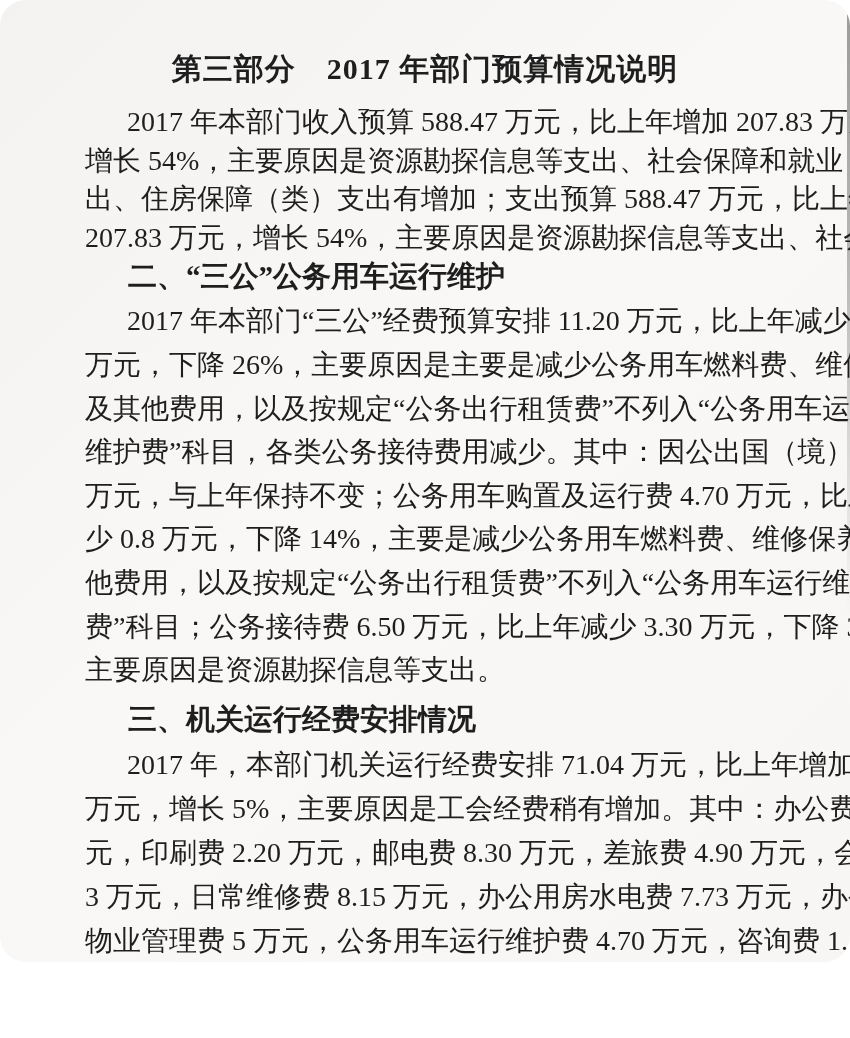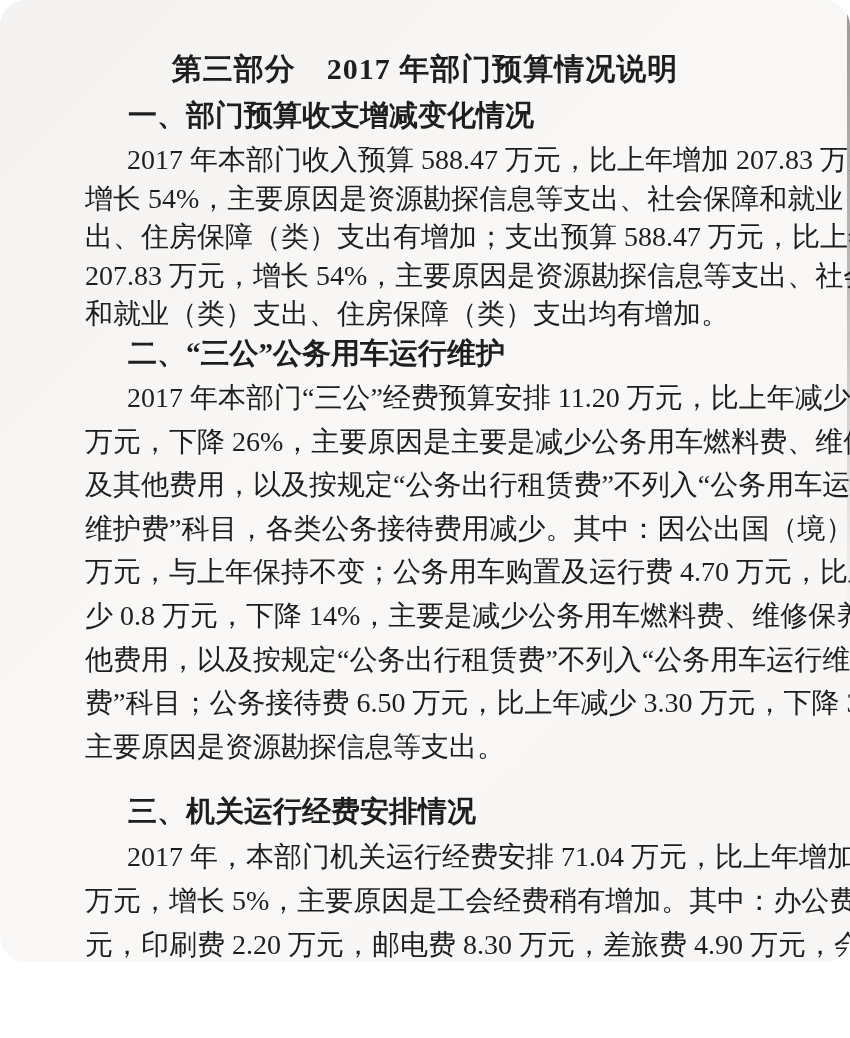--- a/index.html
+++ b/index.html
@@ -60,36 +60,34 @@
   .para .line.last-line {
     text-align-last: left;
   }
   .para-0 { margin-top: 7px; }
   .para-0 .line { line-height: 38.6px; height: 38.6px; }
   .para-1 { margin-top: 4px; }
   .para-1 .line { line-height: 43.6px; height: 43.6px; }
   .para-2 { margin-top: 5px; }
   .para-2 .line { line-height: 44px; height: 44px; }
   .heading-1 { margin-top: 0px; }
-  .heading-2 { margin-top: 24px; }
+  .heading-2 { margin-top: 8px; }
 </style>
 </head>
 <body>
 
 <div class="page" style="color: rgb(30, 30, 30);">
   <div class="scan-edge"></div>
   <h1 class="title">第三部分　2017 年部门预算情况说明</h1>
   <div id="doc-body" class="doc-body">
-      <div class="heading heading-0">一、部门预算收支增减变化情况</div>
       <div class="para para-0">
         <div class="line first">2017 年本部门收入预算 588.47 万元，比上年增加 207.83 万元，</div>
         <div class="line">增长 54%，主要原因是资源勘探信息等支出、社会保障和就业（类）支</div>
         <div class="line">出、住房保障（类）支出有增加；支出预算 588.47 万元，比上年增加</div>
         <div class="line">207.83 万元，增长 54%，主要原因是资源勘探信息等支出、社会保障</div>
-        <div class="line last-line">和就业（类）支出、住房保障（类）支出均有增加。</div>
       </div>
       <div class="heading heading-1">二、“三公”公务用车运行维护</div>
       <div class="para para-1">
         <div class="line first">2017 年本部门“三公”经费预算安排 11.20 万元，比上年减少 4.10</div>
         <div class="line">万元，下降 26%，主要原因是主要是减少公务用车燃料费、维修保养费</div>
         <div class="line">及其他费用，以及按规定“公务出行租赁费”不列入“公务用车运行</div>
         <div class="line">维护费”科目，各类公务接待费用减少。其中：因公出国（境）费 0</div>
         <div class="line">万元，与上年保持不变；公务用车购置及运行费 4.70 万元，比上年减</div>
         <div class="line">少 0.8 万元，下降 14%，主要是减少公务用车燃料费、维修保养费及其</div>
         <div class="line">他费用，以及按规定“公务出行租赁费”不列入“公务用车运行维护</div>

